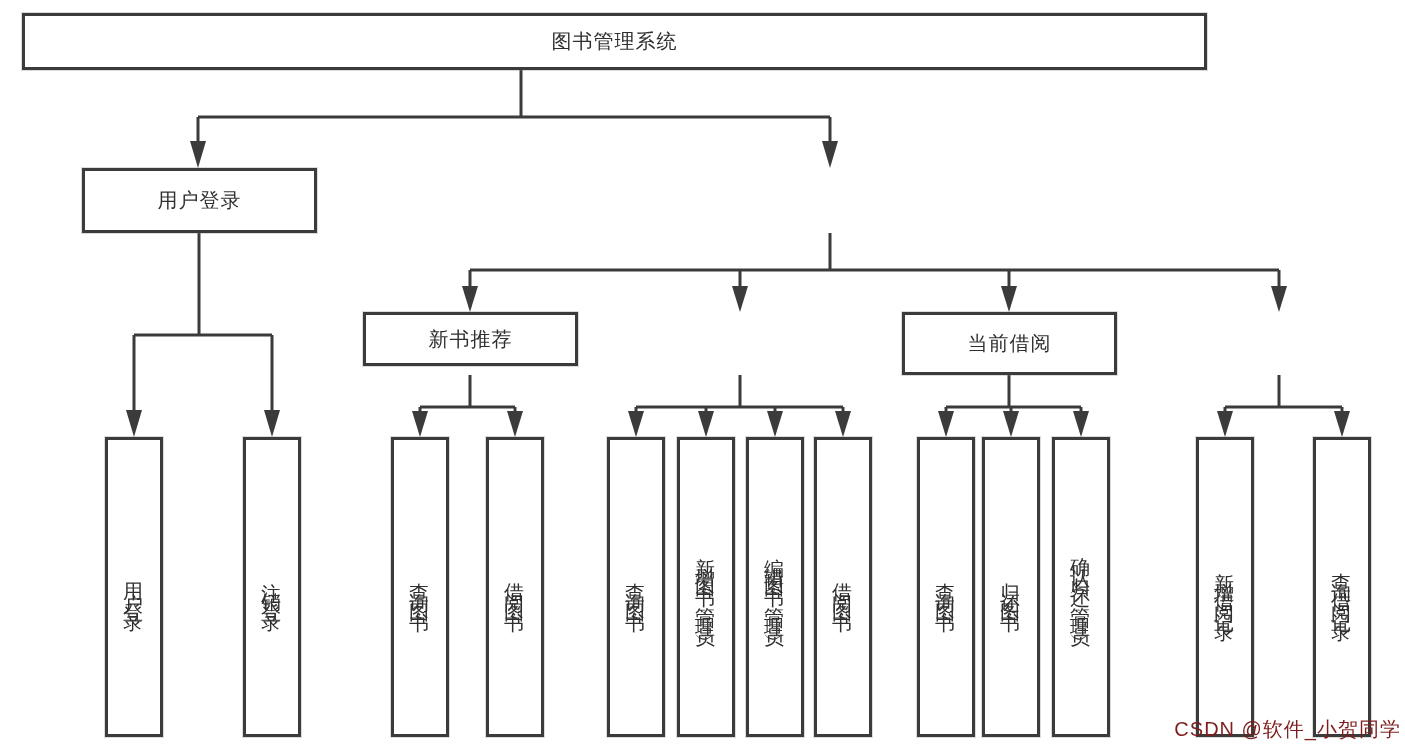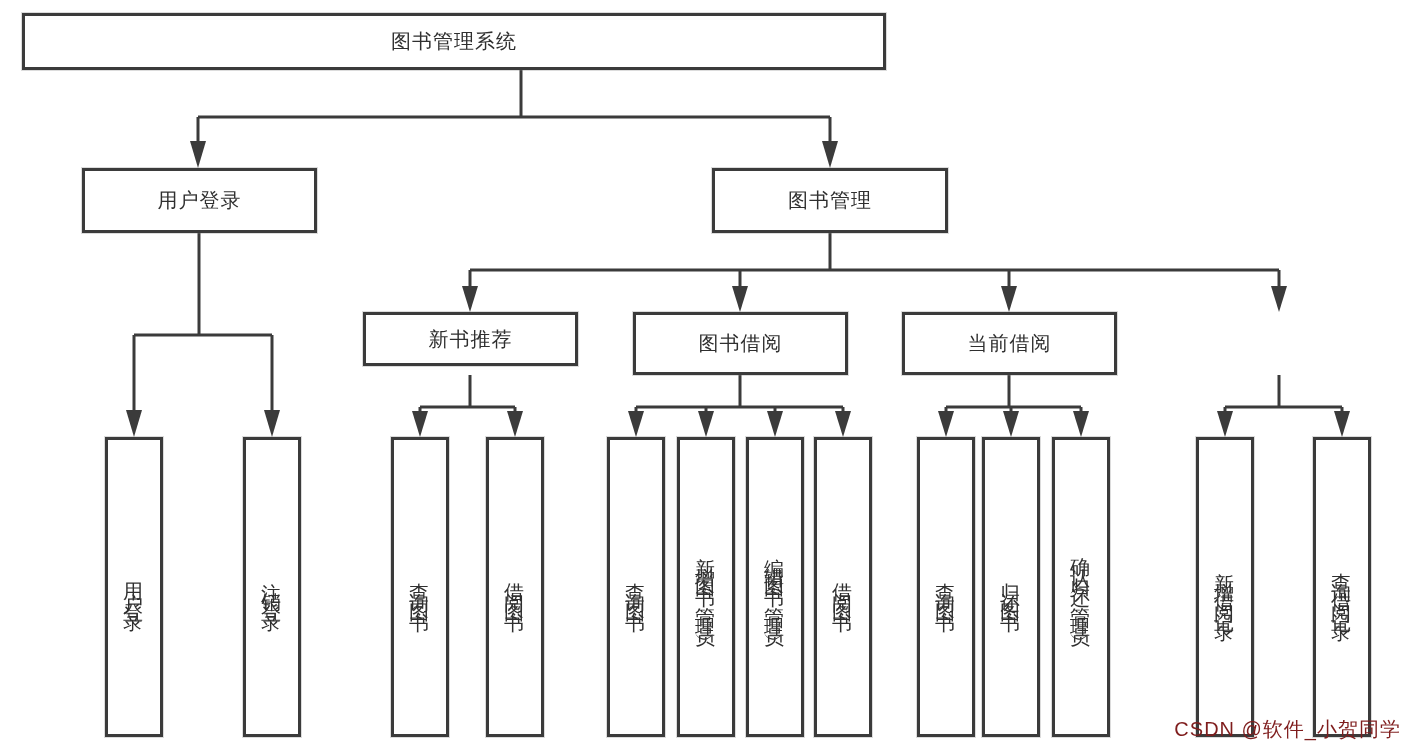--- a/index.html
+++ b/index.html
@@ -105,27 +105,25 @@
       <polygon points="767,411 783,411 775,437"></polygon>
       <polygon points="835,411 851,411 843,437"></polygon>
       <polygon points="938,411 954,411 946,437"></polygon>
       <polygon points="1003,411 1019,411 1011,437"></polygon>
       <polygon points="1073,411 1089,411 1081,437"></polygon>
       <polygon points="1217,411 1233,411 1225,437"></polygon>
       <polygon points="1334,411 1350,411 1342,437"></polygon>
     </g>
   </svg>
 
-  <div class="box" style="left:22px; top:13px; width:864px; height:57px;">图书管理系统</div>
+  <div class="box" style="left:22px; top:13px; width:1185px; height:57px;">图书管理系统</div>
 
   <div class="box" style="left:82px; top:168px; width:235px; height:65px;">用户登录</div>
-  <div class="box" style="left:712px; top:168px; width:236px; height:65px;">图书管理</div>
 
   <div class="box" style="left:363px; top:312px; width:215px; height:54px;">新书推荐</div>
-  <div class="box" style="left:633px; top:312px; width:215px; height:63px;">图书借阅</div>
   <div class="box" style="left:902px; top:312px; width:215px; height:63px;">当前借阅</div>
 
   <div class="box leaf" style="left:105px; top:437px; width:58px; height:300px;">用户登录</div>
   <div class="box leaf" style="left:243px; top:437px; width:58px; height:300px;">注销登录</div>
 
   <div class="box leaf" style="left:391px; top:437px; width:58px; height:300px;">查询图书</div>
   <div class="box leaf" style="left:486px; top:437px; width:58px; height:300px;">借阅图书</div>
 
   <div class="box leaf" style="left:607px; top:437px; width:58px; height:300px;">查询图书</div>
   <div class="box leaf" style="left:677px; top:437px; width:58px; height:300px;">新增图书（管理员）</div>

